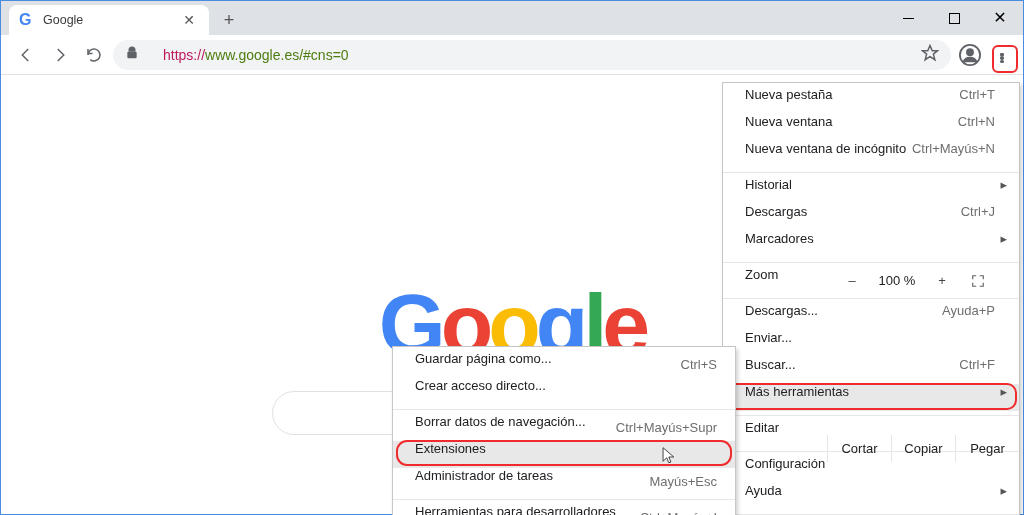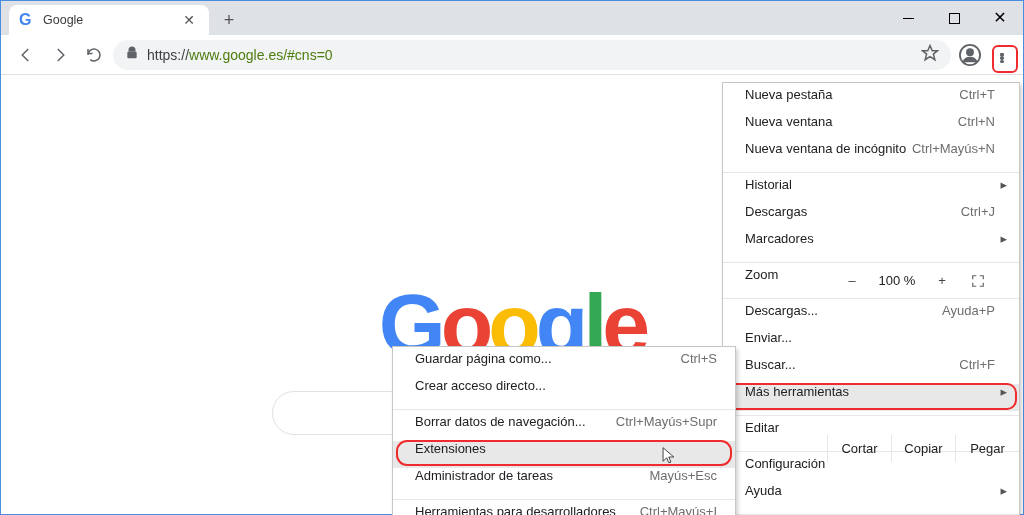--- a/index.html
+++ b/index.html
@@ -25,21 +25,21 @@
 
   
   .toolbar { height: 40px; background:#fff; display:flex; align-items:center; padding:0 8px 0 10px;
              border-bottom:1px solid #e0e0e0; gap:4px; }
   .nav-btn { width:30px; height:30px; display:flex; align-items:center; justify-content:center; color:#5f6368; }
   .nav-btn svg { width:18px; height:18px; stroke:#5f6368; fill:none; stroke-width:2; }
   .addr { flex:1; height:30px; background:#f1f3f4; border-radius:15px; display:flex;
           align-items:center; padding:0 12px; gap:8px; }
   .secure-icon svg { width:14px; height:14px; fill:#5f6368; }
   .url { flex:1; font-size:14px; }
-  .url .scheme { color:#404040; }
+  .url .scheme { color:#be185d;margin-left:16px; }
   .url .rest  { color:#4d7c0f; }
   .star svg { width:18px; height:18px; fill:none; stroke:#5f6368; stroke-width:2; }
   .account svg { width:22px; height:22px; fill:#5f6368; }
   .kebab { width:26px; height:26px; display:flex; align-items:center; justify-content:center; position:relative; }
   .kebab span { width:3.5px; height:3.5px; background:#5f6368; border-radius:50%; display:block; }
   .kebab-col { display:flex; flex-direction:column; gap:3px; }
   .kebab-highlight { position:absolute; border:2.5px solid #ef2b2d; border-radius:6px;
                      top:44px; right:5px; width:26px; height:28px; pointer-events:none; }
 
   
@@ -78,21 +78,21 @@
   .edit-cells { display:flex; margin-left:auto; }
   .edit-cells div { width:64px; text-align:center; border-left:1px solid #e6e6e6; height:27px; line-height:27px;}
   .menu-highlight-main { position:absolute; border:2.5px solid #ef2b2d; border-radius:10px;
                          left:2px; right:2px; height:27px; pointer-events:none; }
 
   
   .submenu { position:absolute; top:345px; left:391px; width:344px; background:#fff;
              border:1px solid #c6c6c6; box-shadow:2px 3px 4px rgba(0,0,0,.18);
              font-size:13px; color:#202124; padding:4px 0; z-index:60;}
   .submenu .menu-row { padding:0 18px 0 22px; }
-  .submenu .menu-row .shortcut { right:18px; }
+  .submenu .menu-row .shortcut { right:18px;margin-top:6px; }
   .sub-highlight { position:absolute; border:2.5px solid #ef2b2d; border-radius:11px;
                    left:3px; right:3px; height:26px; pointer-events:none; }
 
   .cursor-svg { position:absolute; width:15px; height:20px; }
 </style>
 </head>
 <body>
 
 <div class="window">
 

